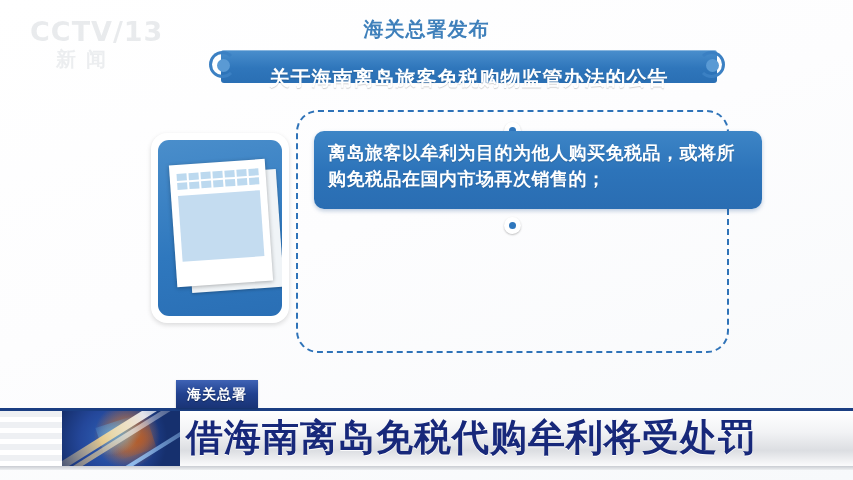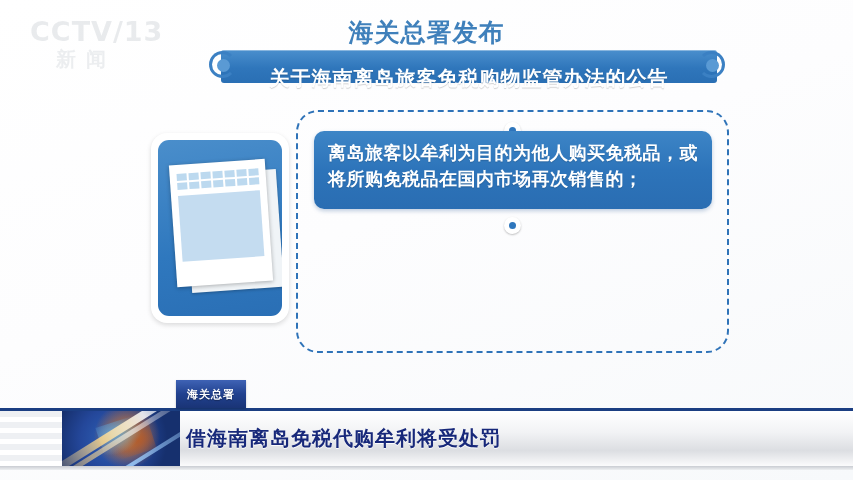--- a/index.html
+++ b/index.html
@@ -45,21 +45,21 @@
     line-height: 1;
   }
 
   
   #header-title {
     position: absolute;
     top: 16px;
     left: 0;
     width: 853px;
     text-align: center;
-    font-size: 25px;
+    font-size: 20px;
     font-weight: bold;
     color: #3f80bb;
     letter-spacing: 1px;
     text-shadow: 0 1px 1px rgba(255,255,255,0.9);
   }
 
   #title-banner {
     position: absolute;
     top: 50px;
     left: 209px;
@@ -192,21 +192,21 @@
     color: #ffffff;
     font-size: 18px;
     font-weight: bold;
     line-height: 1.45;
     letter-spacing: 0.5px;
     text-shadow: 0 1px 1px rgba(0,0,0,0.16);
   }
   #clause-1 {
     left: 314px;
     top: 131px;
-    width: 398px;
+    width: 448px;
     height: 78px;
   }
   #clause-2 {
     left: 314px;
     top: 225px;
     width: 398px;
     height: 108px;
   }
   .clause-pin {
     position: absolute;
@@ -285,33 +285,33 @@
 
   #lt-tag {
     position: absolute;
     left: 176px;
     top: -28px;
     height: 28px;
     padding: 0 11px;
     line-height: 28px;
     background: linear-gradient(180deg, #3f63b5 0%, #21418f 50%, #1a3476 100%);
     color: #ffffff;
-    font-size: 11px;
+    font-size: 14px;
     font-weight: bold;
     letter-spacing: 1px;
     text-shadow: 0 1px 1px rgba(0,0,0,0.35);
     box-shadow: 0 1px 2px rgba(0,0,0,0.22);
   }
   #lt-headline {
     position: absolute;
     left: 186px;
     top: 5px;
     height: 50px;
     line-height: 50px;
-    font-size: 20px;
+    font-size: 37px;
     font-weight: bold;
     color: #17287a;
     letter-spacing: 1px;
     text-shadow: 0 1px 0 rgba(255,255,255,0.85);
     white-space: nowrap;
   }
   #lt-foot {
     position: absolute;
     left: 0; top: 58px;
     width: 853px; height: 4px;

